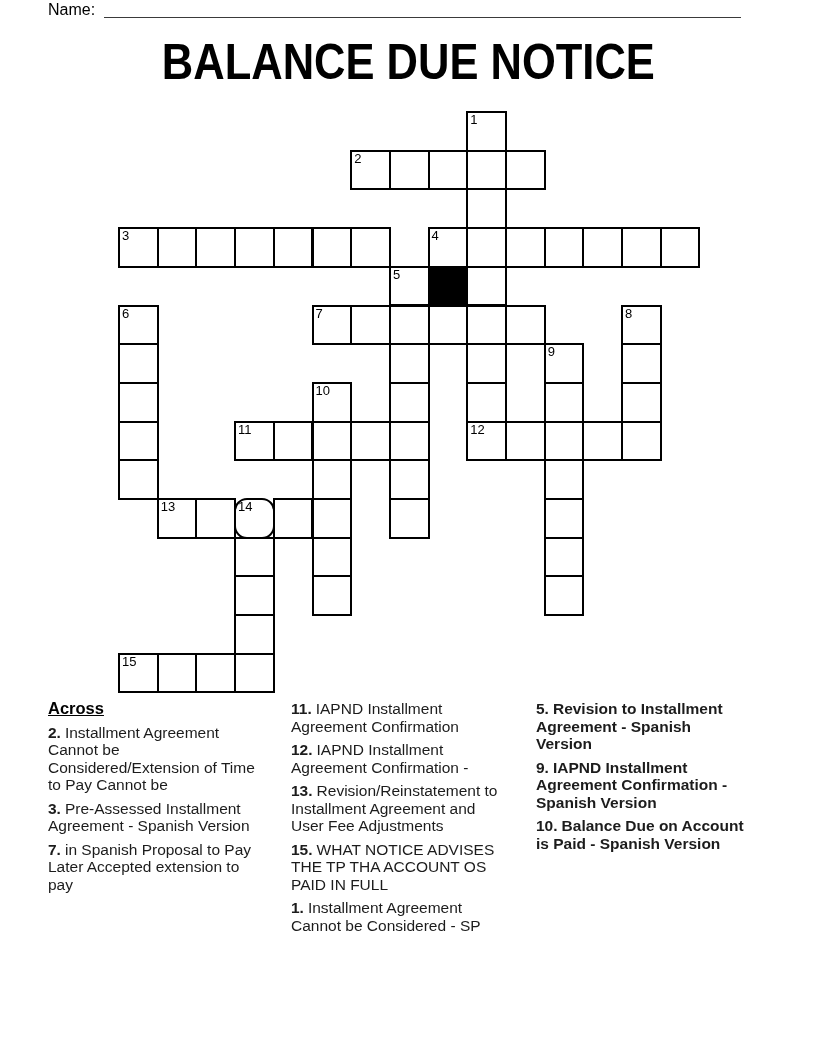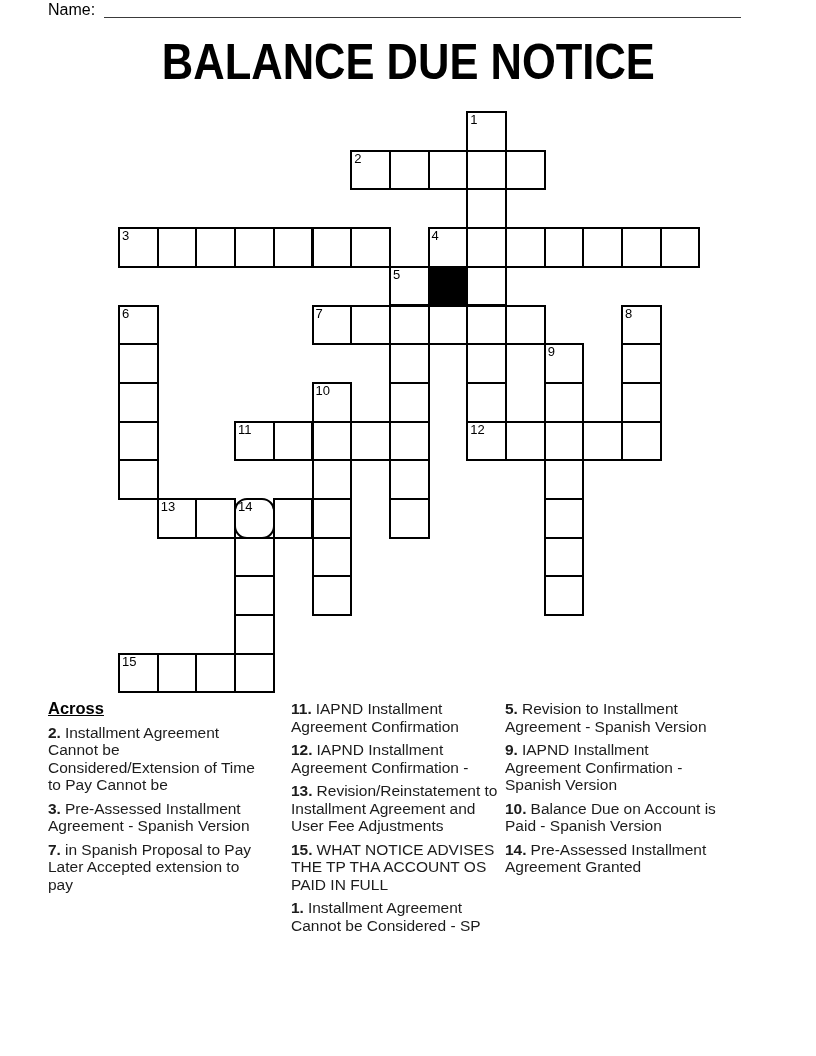--- a/index.html
+++ b/index.html
@@ -15,21 +15,21 @@
          font-size:50px;font-weight:bold;color:#000;white-space:nowrap;}
   .title .tspan{display:inline-block;transform:scaleX(0.87);transform-origin:50% 50%;letter-spacing:0;}
   
   .grid{position:absolute;left:118px;top:111px;width:582px;height:582px;}
   .cell{position:absolute;width:40.7px;height:40.7px;border:2px solid #000;
         box-sizing:border-box;background:#fff;}
   .cell.black{background:#000;}
   .cell .num{position:absolute;top:-1px;left:2px;font-size:13px;line-height:15px;color:#000;}
   
   .clue-col{position:absolute;top:700px;width:215px;font-size:15.5px;line-height:17.5px;color:#1c1c1c;}
-  .col-1{left:48px;} .col-2{left:291px;} .col-3{left:505px;}
+  .col-1{left:48px;} .col-2{left:291px;} .col-3{left:536px;font-weight:bold;}
   .clue-header{font-size:16.5px;font-weight:bold;text-decoration:underline;color:#000;margin:0 0 6px 0;}
   .clue{margin:0 0 6px 0;}
   .clue b{padding-right:4px;margin-top:28px;}
 </style>
 </head>
 <body>
 
 <div class="page">
 
   <span class="name-label">Name:</span>
@@ -158,16 +158,15 @@
     <p class="clue"><b>12.</b><span>IAPND Installment Agreement Confirmation -</span></p>
     <p class="clue"><b>13.</b><span>Revision/Reinstatement to Installment Agreement and User Fee Adjustments</span></p>
     <p class="clue"><b>15.</b><span>WHAT NOTICE ADVISES THE TP THA ACCOUNT OS PAID IN FULL</span></p>
     <p class="clue"><b>1.</b><span>Installment Agreement Cannot be Considered - SP</span></p>
   </div>
 
   <div class="clue-col col-3">
     <p class="clue"><b>5.</b><span>Revision to Installment Agreement - Spanish Version</span></p>
     <p class="clue"><b>9.</b><span>IAPND Installment Agreement Confirmation - Spanish Version</span></p>
     <p class="clue"><b>10.</b><span>Balance Due on Account is Paid - Spanish Version</span></p>
-    <p class="clue"><b>14.</b><span>Pre-Assessed Installment Agreement Granted</span></p>
   </div>
 
 </div>
 
 </body></html>

